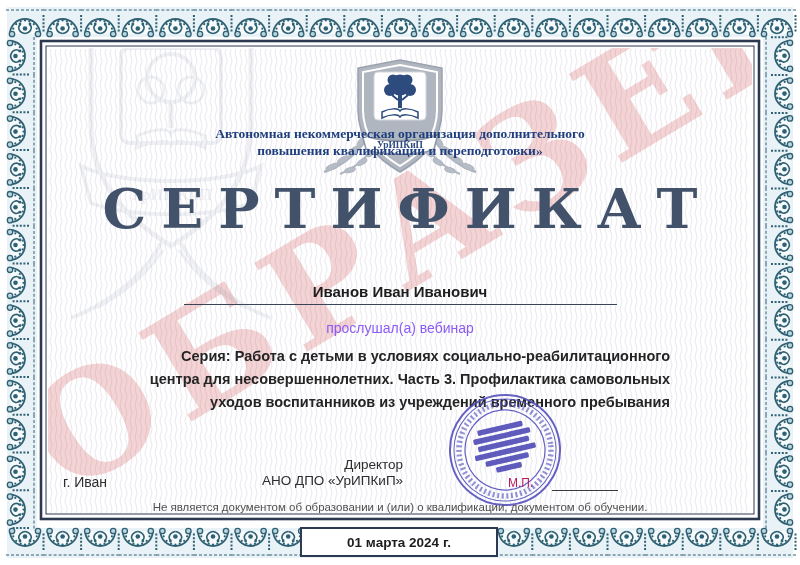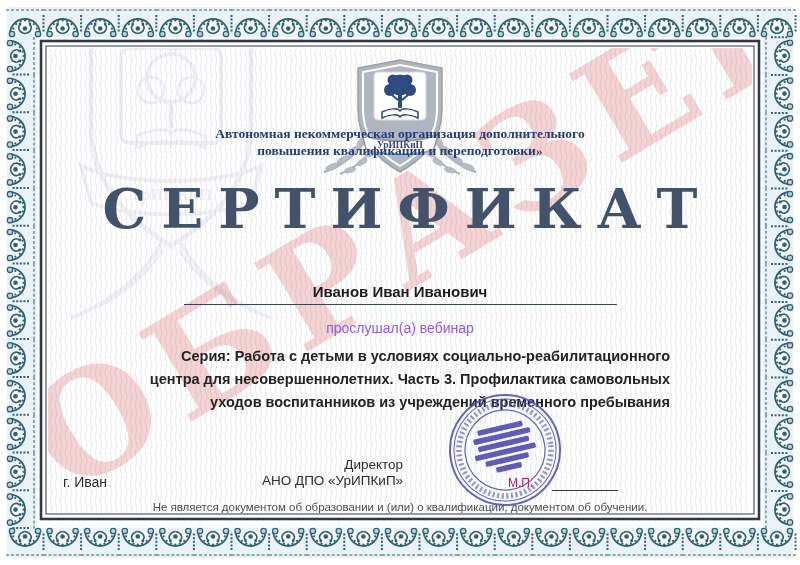--- a/index.html
+++ b/index.html
@@ -488,14 +488,17 @@
   <div class="abs signatory">
     <div>Директор</div>
     <div>АНО ДПО «УрИПКиП»</div>
   </div>
 
   <div class="abs seal-mark">М.П.</div>
   <div class="abs sig-line"></div>
 
   <div class="abs disclaimer">Не является документом об образовании и (или) о квалификации, документом об обучении.</div>
 
+  <div class="abs date-box">
+    <span>01 марта 2024 г.</span>
+  </div>
 
 </div>
 
 </body></html>

